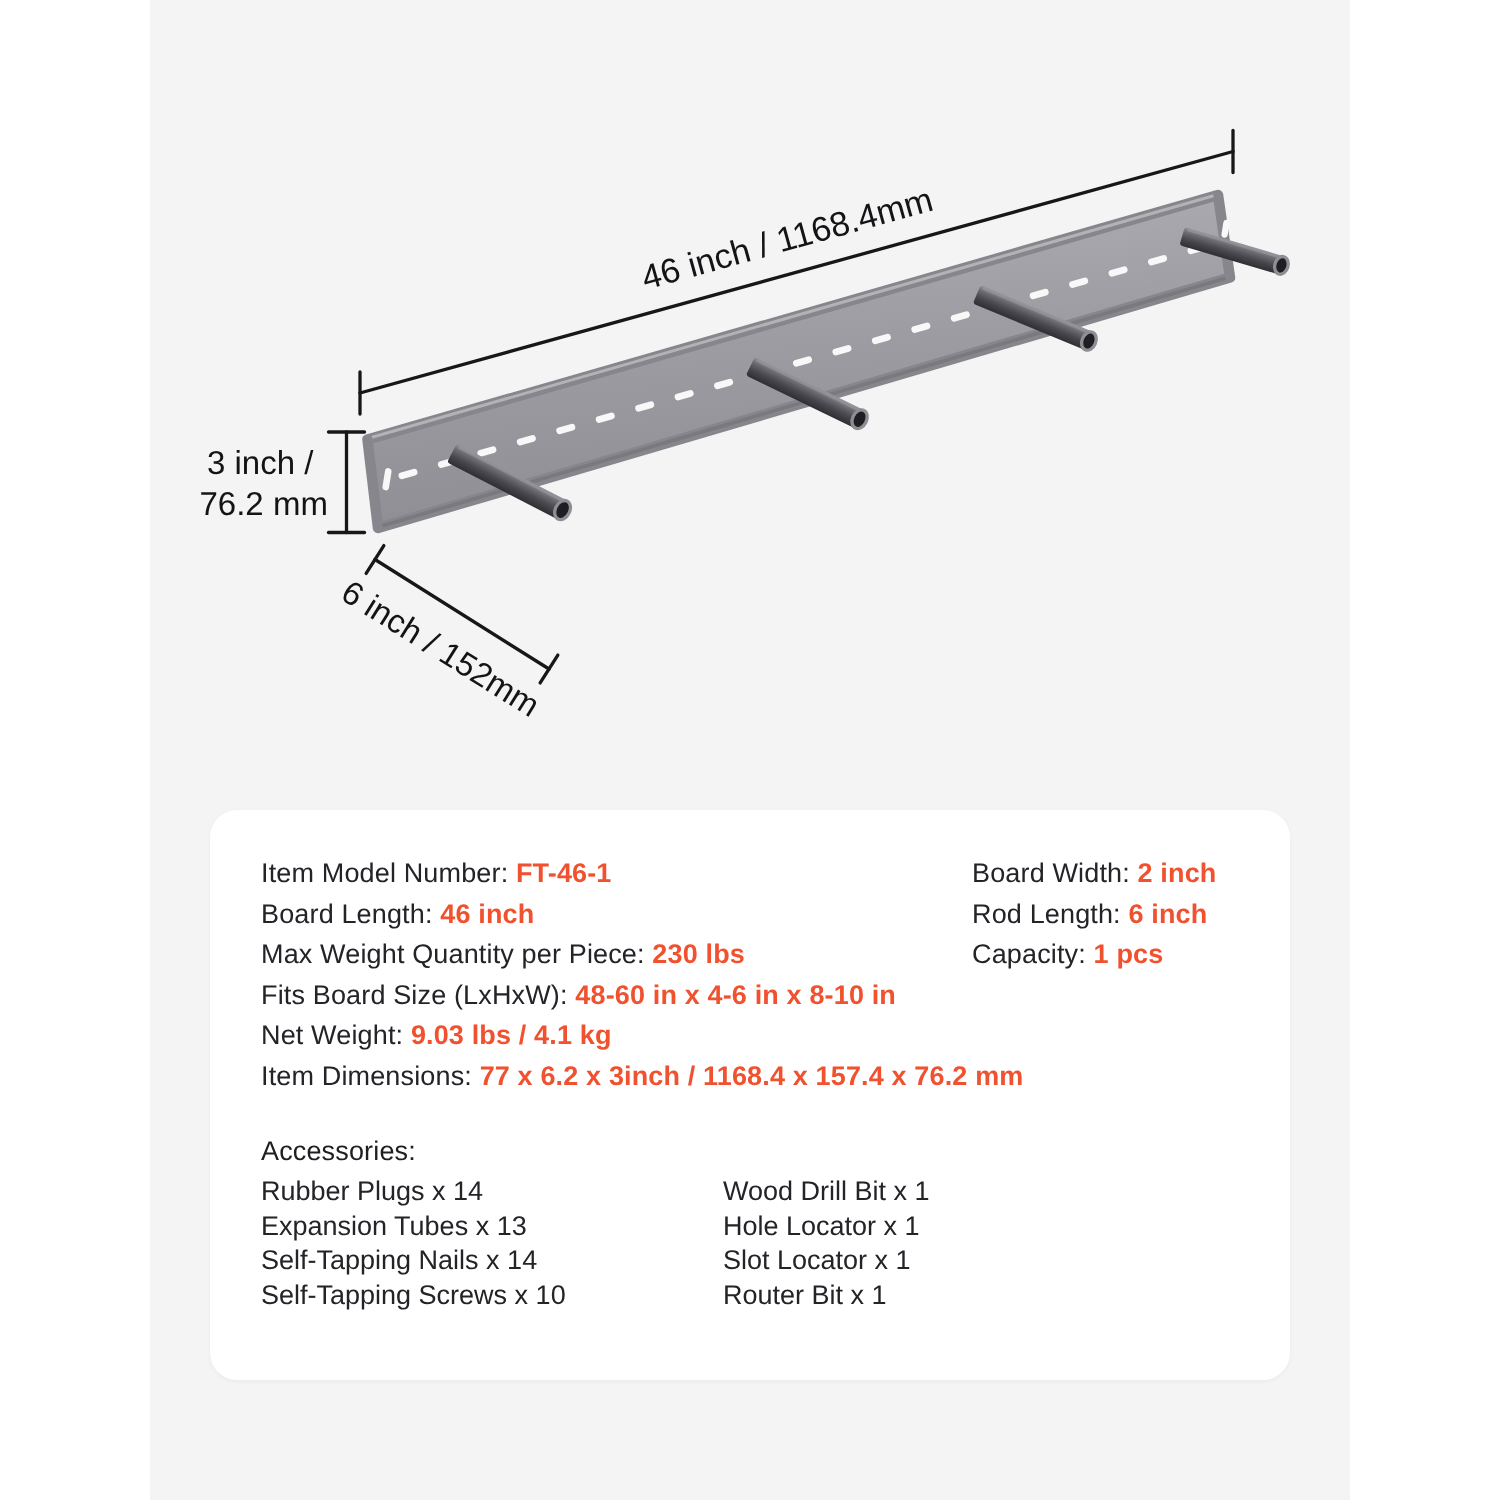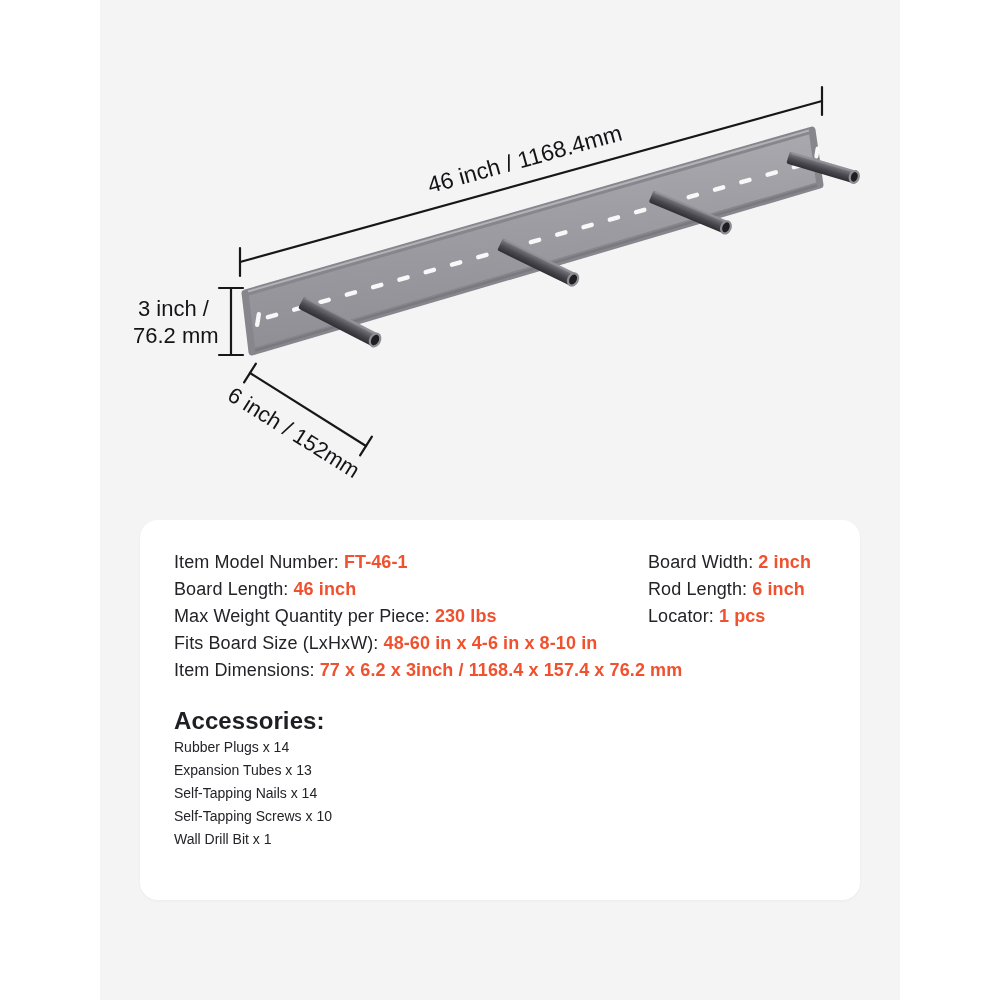--- a/index.html
+++ b/index.html
@@ -15,38 +15,38 @@
   }
   .figure { position:absolute; left:0; top:0; display:block; }
 
   
   .dim-line  { stroke:var(--line,#17171a); stroke-width:2.2; fill:none; stroke-linecap:round; }
   .dim-text  { fill:#141417; }
   .slot      { fill:#f8f8f9; }
 
   
   .spec-card {
-    position:absolute; left:40px; top:520px; width:720px; height:380px;
+    position:absolute; left:40px; top:540px; width:720px; height:380px;
     background:var(--card,#ffffff); border-radius:18px;
     padding:29px 34px 0 34px; box-sizing:border-box;
     box-shadow:0 1px 3px rgba(25,25,32,0.04);
   }
   .spec-cols { display:flex; }
   .spec-col-left  { width:474px; flex:none; }
   .spec-col-right { flex:1; min-width:0; }
   .spec-row { font-size:18px; line-height:27px; white-space:nowrap; font-weight:500; letter-spacing:0.1px; }
   .spec-label { color:var(--ink,#232328); }
   .spec-value { color:var(--accent,#f0512e); font-weight:700; }
 
   .acc-section { margin-top:24px; }
-  .acc-heading { font-size:24px; line-height:25px; font-weight:700; color:#1e1e23; letter-spacing:0.1px; }
+  .acc-heading { font-size:18px; line-height:25px; font-weight:400; color:#1e1e23; letter-spacing:0.1px; }
   .acc-columns { display:flex; margin-top:3px; }
   .acc-list { list-style:none; margin:0; padding:0; }
   .acc-list-first { width:308px; flex:none; }
-  .acc-item { font-size:14px; line-height:23px; font-weight:500; color:var(--ink,#232328); white-space:nowrap; }
+  .acc-item { font-size:18px; line-height:23px; font-weight:500; color:var(--ink,#232328); white-space:nowrap; }
 </style>
 </head>
 <body>
 
 <div class="canvas">
 
   <svg class="figure" width="800" height="520" viewBox="0 0 800 520" xmlns="http://www.w3.org/2000/svg">
     <defs>
       <linearGradient id="plateG" x1="0" y1="0" x2="0.15" y2="1">
         <stop offset="0" stop-color="#aeaeb3"></stop>
@@ -147,42 +147,50 @@
         <div class="spec-row">
           <span class="spec-label">Board Length: </span><span class="spec-value">46 inch</span>
         </div>
         <div class="spec-row">
           <span class="spec-label">Max Weight Quantity per Piece: </span><span class="spec-value">230 lbs</span>
         </div>
         <div class="spec-row">
           <span class="spec-label">Fits Board Size (LxHxW): </span><span class="spec-value">48-60 in x 4-6 in x 8-10 in</span>
         </div>
         <div class="spec-row">
+          <span class="spec-label">Net Weight: </span><span class="spec-value">9.03 lbs / 4.1 kg</span>
+        </div>
+        <div class="spec-row">
           <span class="spec-label">Item Dimensions: </span><span class="spec-value">77 x 6.2 x 3inch / 1168.4 x 157.4 x 76.2 mm</span>
         </div>
       </div>
       <div class="spec-col-right">
         <div class="spec-row">
           <span class="spec-label">Board Width: </span><span class="spec-value">2 inch</span>
         </div>
         <div class="spec-row">
           <span class="spec-label">Rod Length: </span><span class="spec-value">6 inch</span>
         </div>
         <div class="spec-row">
-          <span class="spec-label">Locator: </span><span class="spec-value">1 pcs</span>
+          <span class="spec-label">Capacity: </span><span class="spec-value">1 pcs</span>
         </div>
       </div>
     </div>
 
     <div class="acc-section">
       <div class="acc-heading">Accessories:</div>
       <div class="acc-columns">
         <ul class="acc-list acc-list-first">
           <li class="acc-item">Rubber Plugs x 14</li>
           <li class="acc-item">Expansion Tubes x 13</li>
           <li class="acc-item">Self-Tapping Nails x 14</li>
           <li class="acc-item">Self-Tapping Screws x 10</li>
-          <li class="acc-item">Wall Drill Bit x 1</li>
+        </ul>
+        <ul class="acc-list">
+          <li class="acc-item">Wood Drill Bit x 1</li>
+          <li class="acc-item">Hole Locator x 1</li>
+          <li class="acc-item">Slot Locator x 1</li>
+          <li class="acc-item">Router Bit x 1</li>
         </ul>
       </div>
     </div>
   </div>
 </div>
 
 </body></html>

